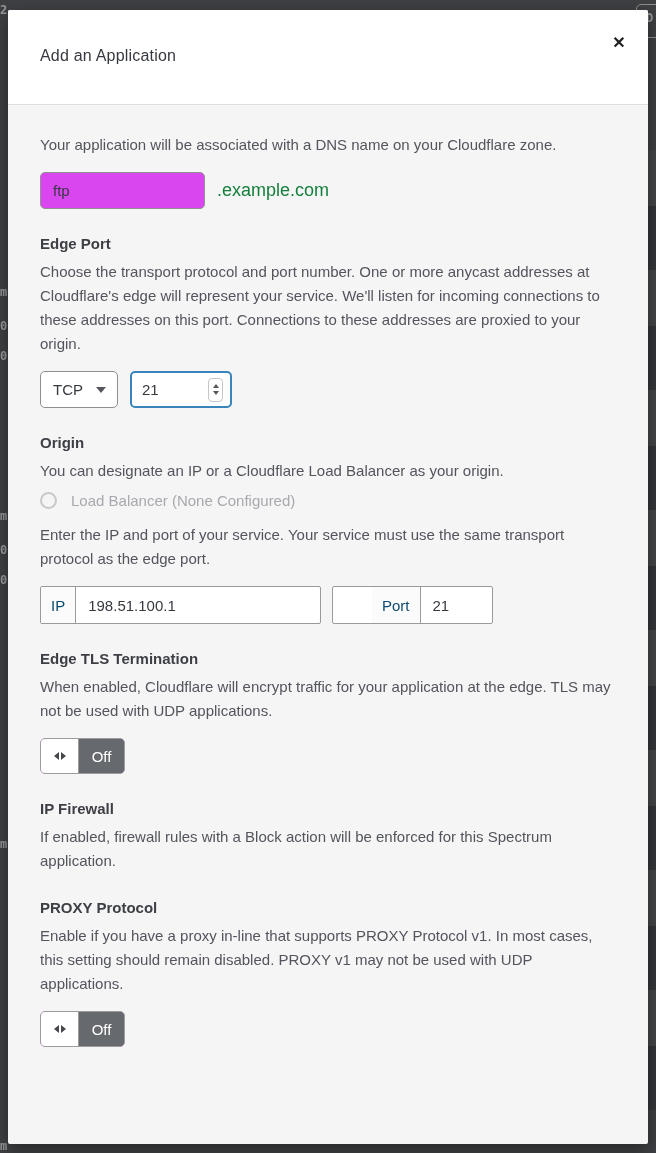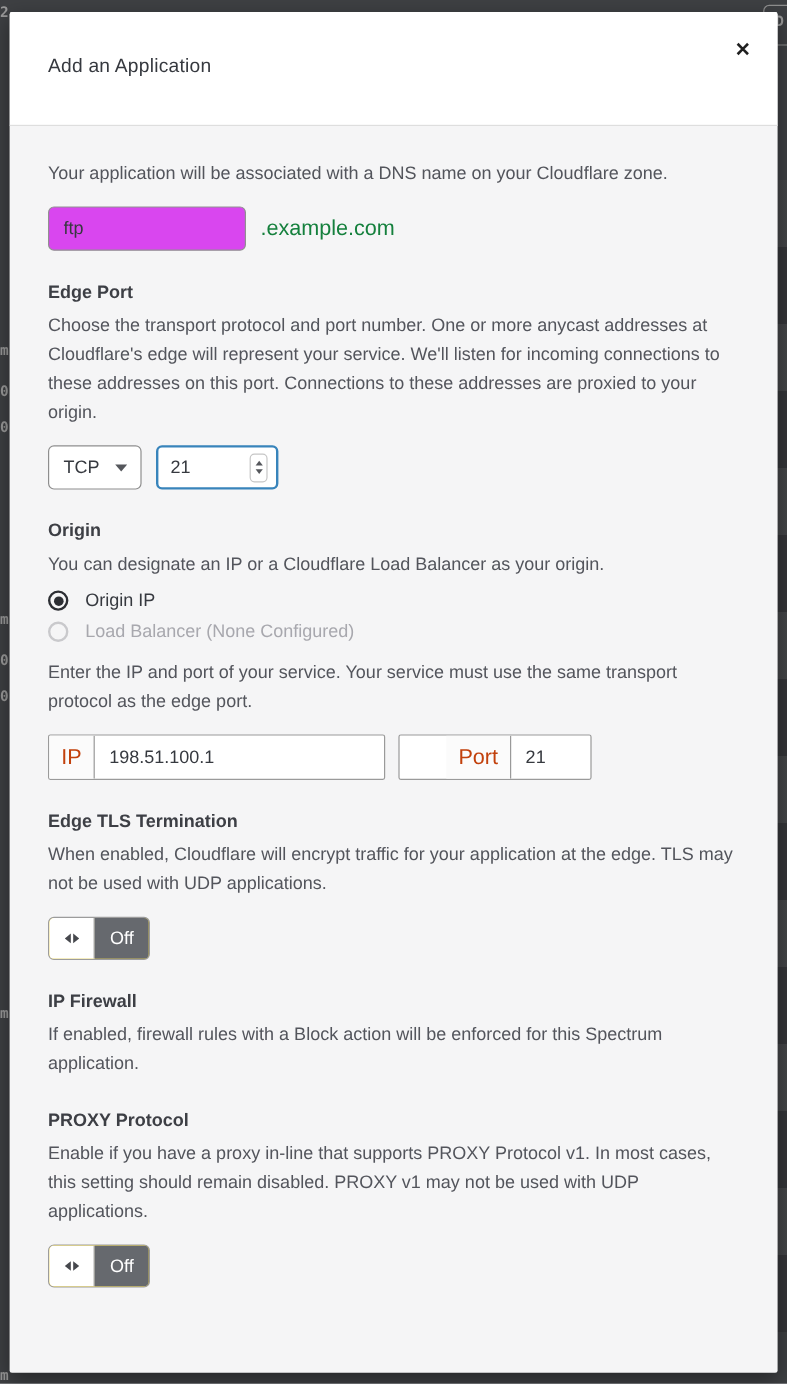--- a/index.html
+++ b/index.html
@@ -97,33 +97,33 @@
   .radio-label { font-size: 15px; color: #36393f; margin-left: 14px; }
   .radio-label.disabled { color: #a8a8ae; }
   .origin-desc2 { margin-top: 14px; }
   
   .addon-row { margin-top: 15px; display: flex; }
   .addon-input {
     display: flex; align-items: stretch; background: #fff;
     border: 1px solid #9a9a9a; border-radius: 2px; height: 38px; overflow: hidden;
   }
   .addon-prefix {
-    display: flex; align-items: center; padding: 0 10px; font-size: 18px; color: #c2410c;
+    display: flex; align-items: center; padding: 0 10px; font-size: 15px; color: #0c4a6e;
     background: #fbfbfb; border-right: 1px solid #9a9a9a; flex: none;
   }
   .addon-input input {
     border: none; outline: none; font-family: "Liberation Sans", sans-serif;
     font-size: 15px; color: #36393f; padding: 0 12px; width: 100%; background: transparent;
   }
   .ip-input { width: 281px; }
   .origin-port-input { width: 161px; margin-left: 11px; padding-left: 39px; }
   
   .toggle {
     display: inline-flex; height: 36px; border-radius: 5px; overflow: hidden;
-    border: 1px solid #9c9c9c; cursor: pointer; margin-top: 15px; background: #fde047;
+    border: 1px solid #9c9c9c; cursor: pointer; margin-top: 15px; background: #d946ef;
   }
   .toggle-handle {
     width: 38px; display: flex; align-items: center; justify-content: center; gap: 2px;
     background: #fff;
   }
   .toggle-state {
     width: 45px; display: flex; align-items: center; justify-content: center;
     font-size: 15px; color: #fff;
   }
   .toggle.off .toggle-handle { border-right: 1px solid #9c9c9c; }
@@ -187,24 +187,20 @@
           </span>
         </div>
       </div>
     </div>
 
     <div class="section">
       <div class="section-label">Origin</div>
       <div class="section-desc">You can designate an IP or a Cloudflare Load Balancer as your origin.</div>
 
       <div class="radio-row">
-        <span class="radio-outer checked"></span>
-        <span class="radio-label">Origin IP</span>
-      </div>
-      <div class="radio-row">
         <span class="radio-outer disabled"></span>
         <span class="radio-label disabled">Load Balancer (None Configured)</span>
       </div>
 
       <div class="section-desc origin-desc2">Enter the IP and port of your service. Your service must use the same transport protocol as the edge port.</div>
 
       <div class="addon-row">
         <div class="addon-input ip-input">
           <span class="addon-prefix">IP</span>
           <input value="198.51.100.1" style="">

